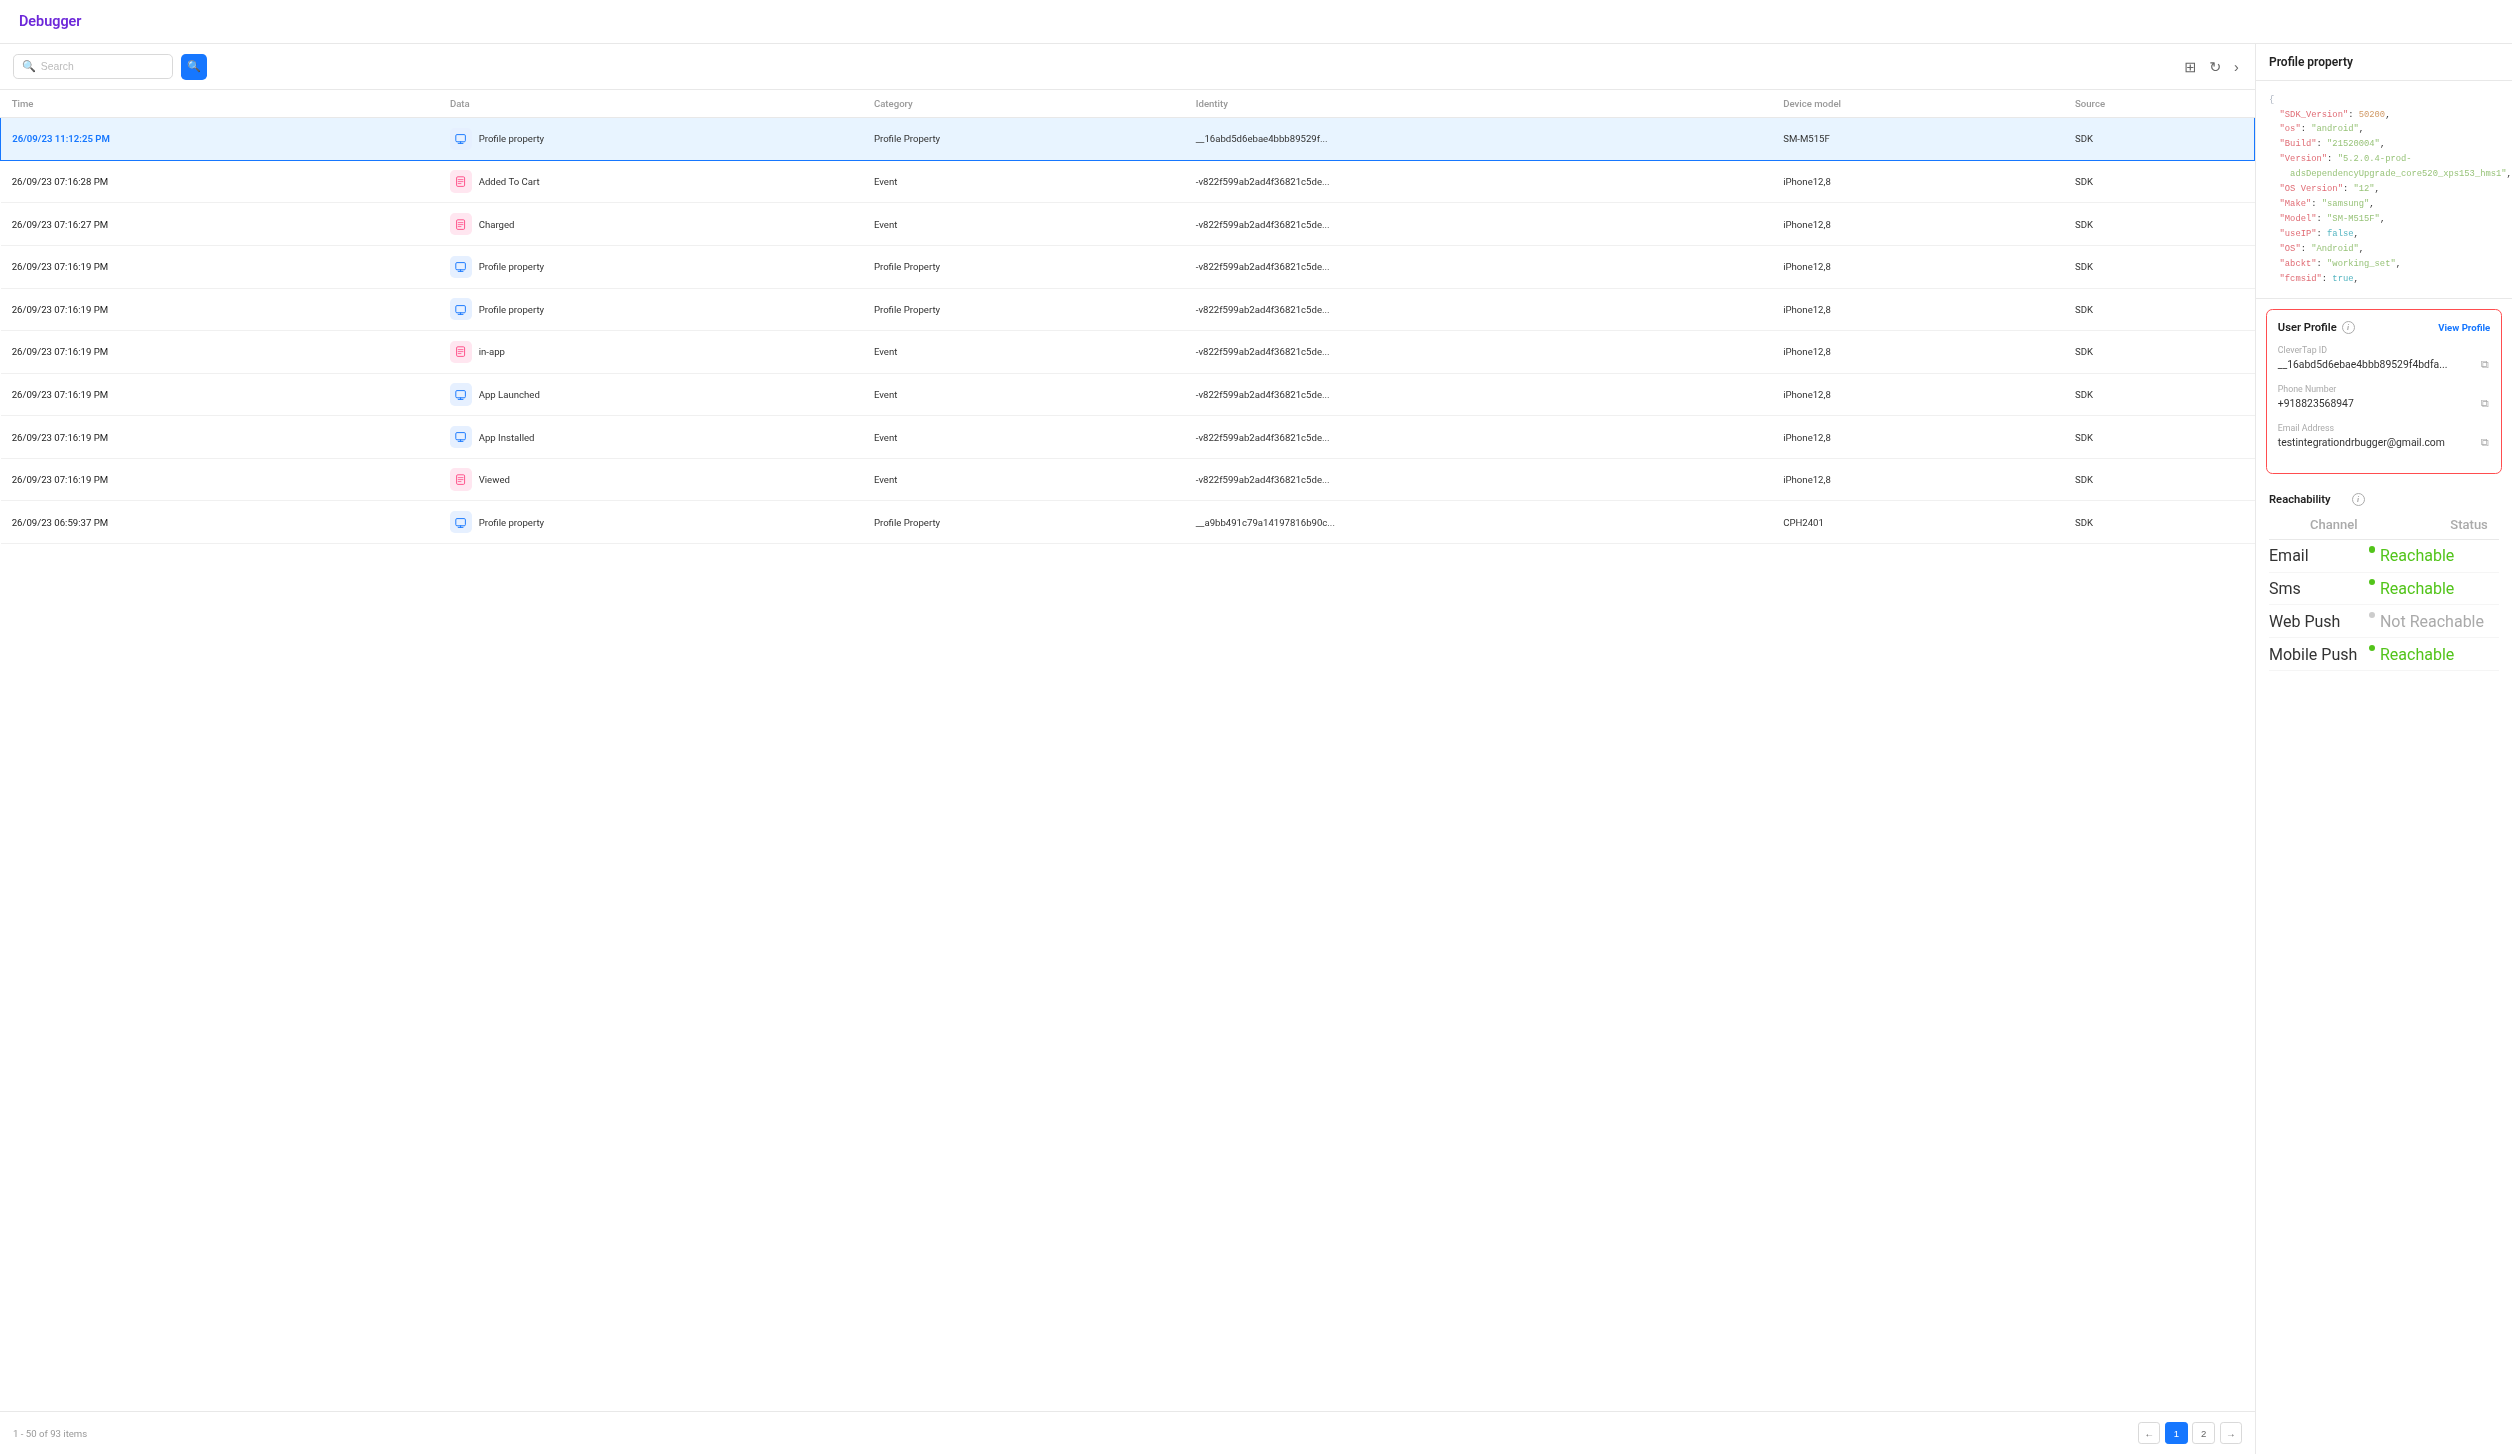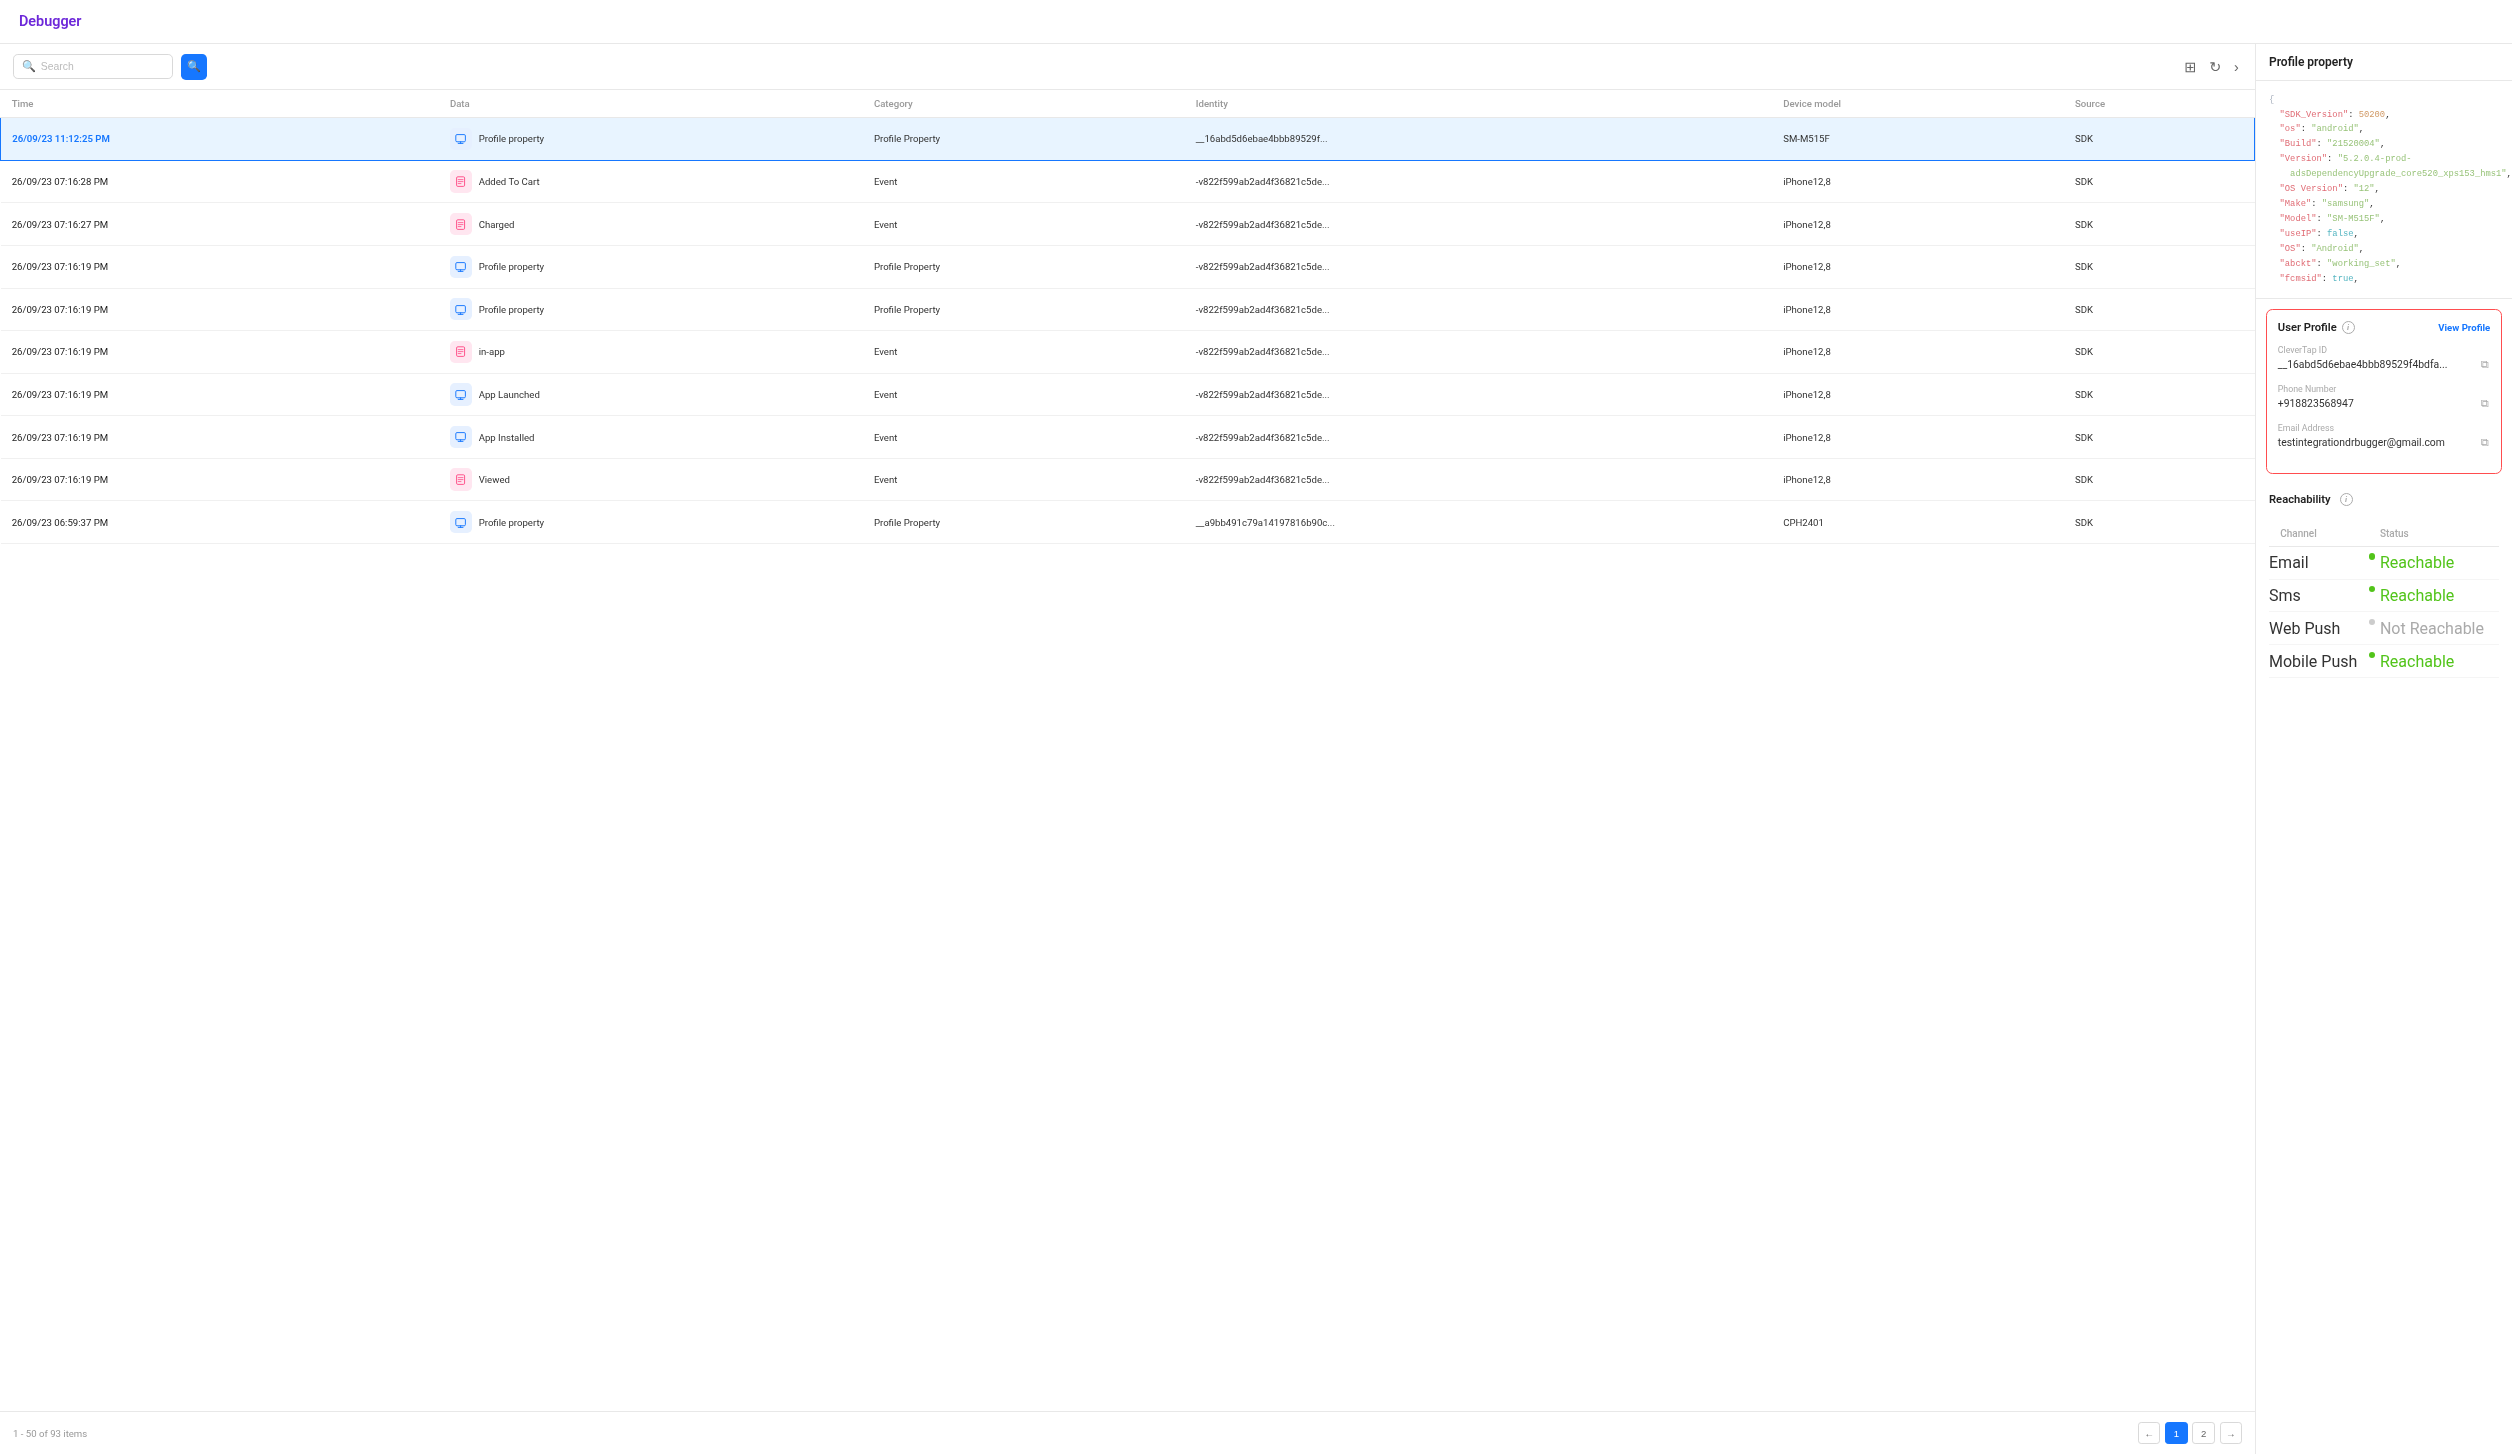--- a/index.html
+++ b/index.html
@@ -61,23 +61,23 @@
     .user-profile-title { font-size: 11.2px; font-weight: 600; color: #222; display: flex; align-items: flex-end; gap: 4.8px; }
     .info-icon { width: 13px; height: 13px; border-radius: 50%; border: 1.2px solid #aaa; display: inline-flex; align-items: center; justify-content: center; font-size: 8px; color: #aaa; font-style: italic; font-weight: 700; }
     .view-profile-link { color: #1677ff; font-size: 9.6px; cursor: pointer; text-decoration: none; font-weight: 700; }
 
     .profile-field { margin-bottom: 11.2px; }
     .profile-field-label { font-size: 8.8px; color: #aaa; margin-bottom: 1.6px; }
     .profile-field-value { font-size: 10.4px; color: #333; display: flex; align-items: center; justify-content: space-between; }
     .copy-btn { background: none; border: none; cursor: pointer; color: #aaa; font-size: 11.2px; padding: 1.6px; }
 
     .reachability-section { padding: 9.6px 13px; }
-    .reachability-header { display: flex; align-items: center; gap: 9px; font-size: 11.2px; font-weight: 600; color: #222; margin-bottom: 14px; }
+    .reachability-header { display: flex; align-items: center; gap: 21px; font-size: 11.2px; font-weight: 600; color: #222; margin-bottom: 3px; }
     .reachability-table { width: 100%; }
-    .reachability-table th { text-align: left; color: #aaa; font-size: 10px; font-weight: 500; padding-bottom: 6.4px; }
+    .reachability-table th { text-align: right; color: #aaa; font-size: 13px; font-weight: 500; padding-bottom: 6.4px; }
     .reachability-table td { padding: 6.4px 0; font-size: 16px; color: #333; border-bottom: 0.8px solid #f5f5f5; }
     .status-dot { width: 6.4px; height: 6.4px; border-radius: 50%; display: inline-block; margin-right: 4.8px; }
     .dot-green { background: #52c41a; }
     .dot-gray { background: #ccc; }
     .status-reachable { color: #52c41a; }
     .status-not-reachable { color: #aaa; }
     .status-cell { display: flex; align-items: flex-start; }
 
     ::-webkit-scrollbar { width: 3.2px; height: 3.2px; }
     ::-webkit-scrollbar-thumb { background: #ddd; border-radius: 1.6px; }

